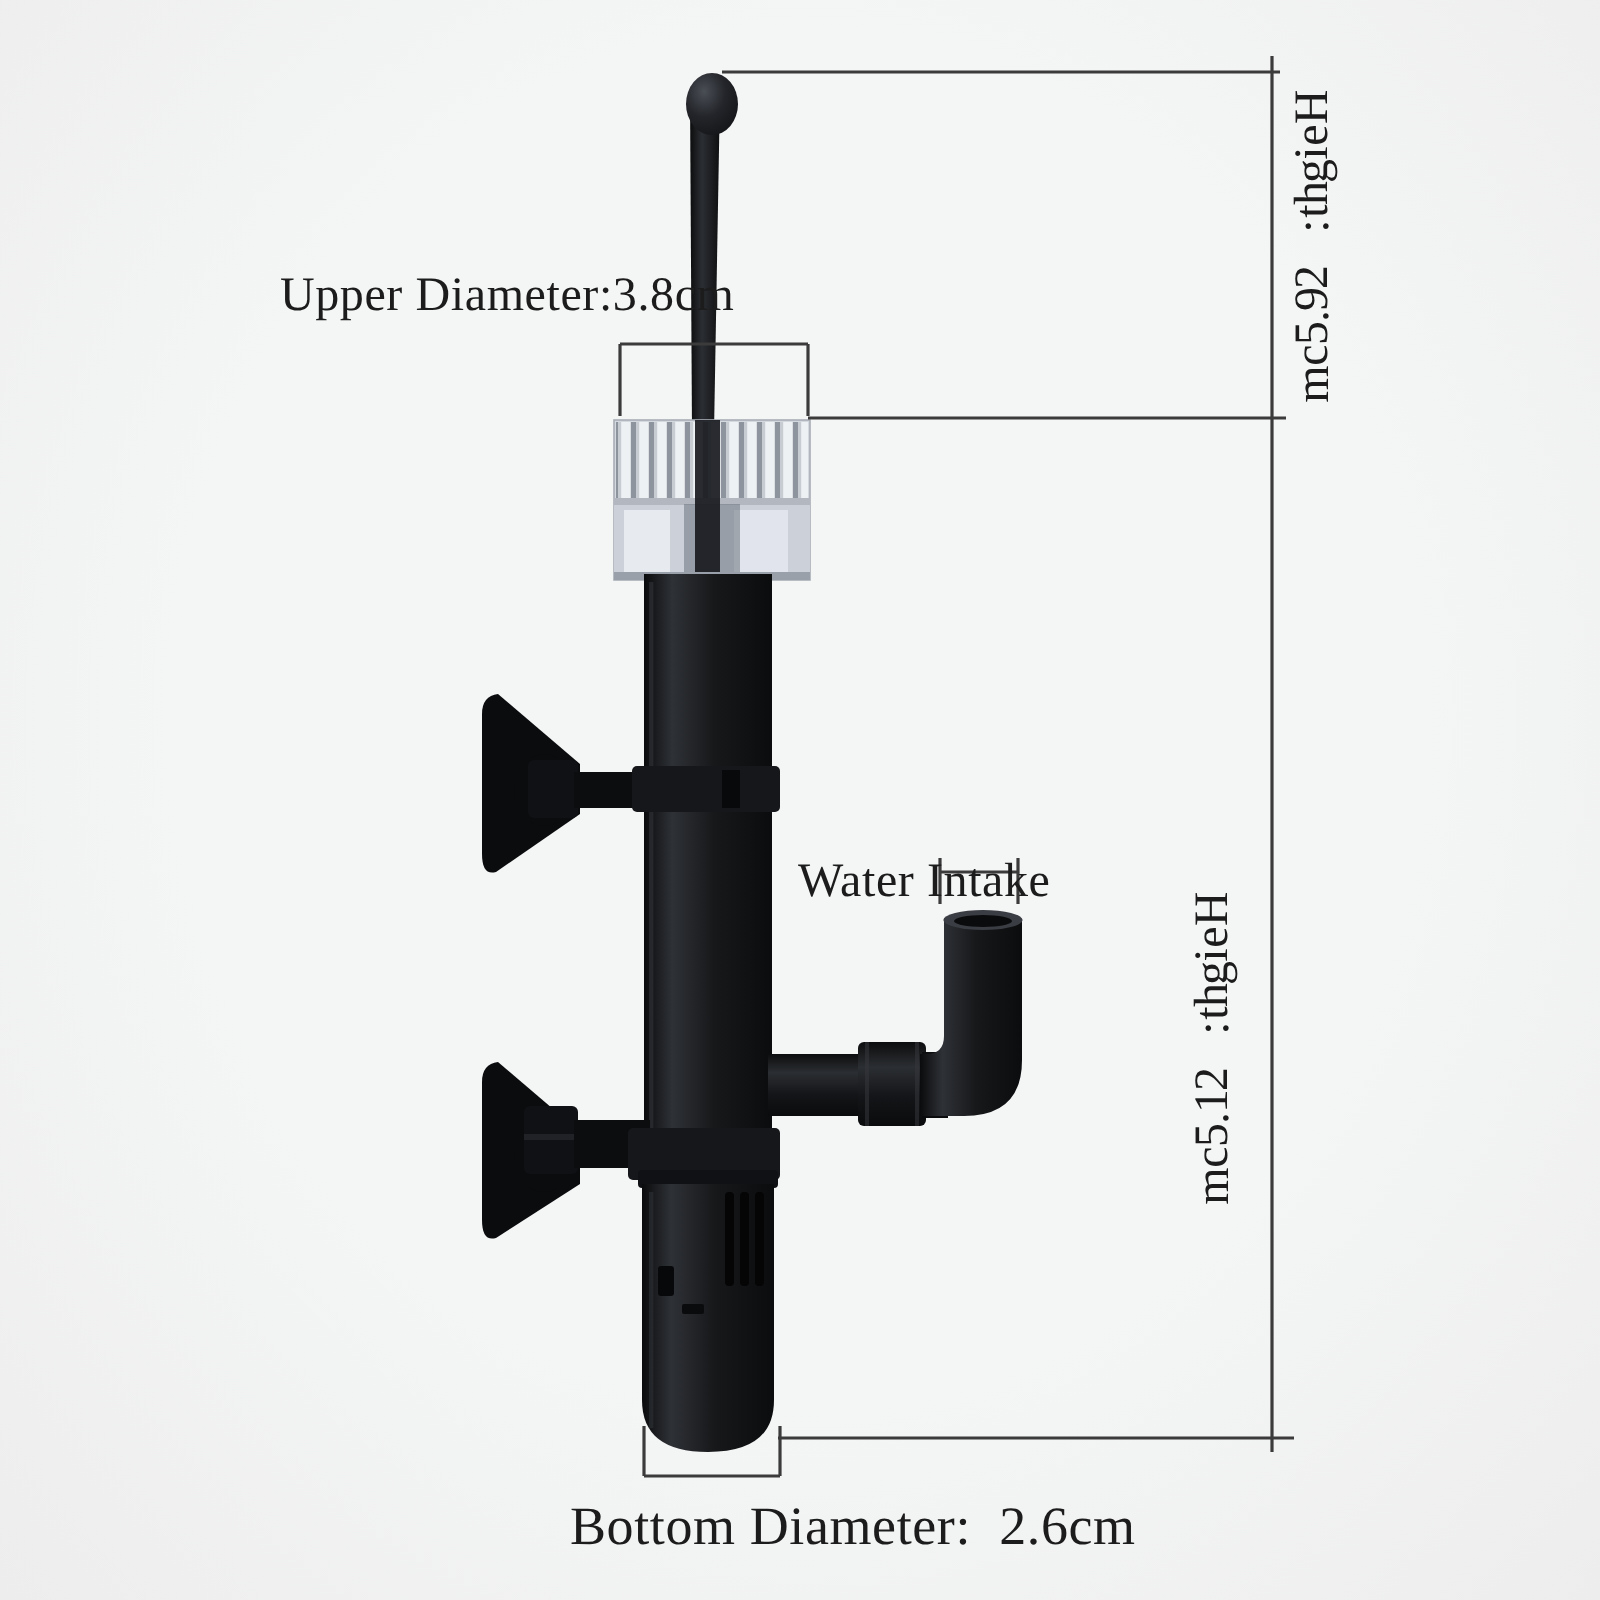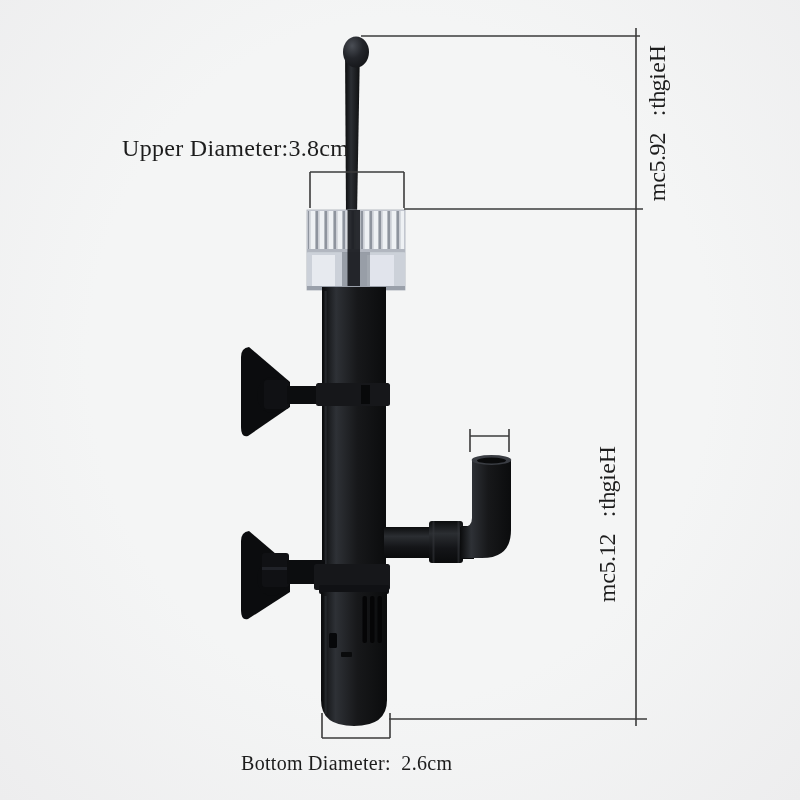--- a/index.html
+++ b/index.html
@@ -4,21 +4,21 @@
 <title>Product Dimension Diagram</title>
 <style>
   html,body { margin:0; padding:0; background:#e8e9ea; }
   .canvas {
     position:relative; width:800px; height:800px; overflow:hidden;
     background:radial-gradient(ellipse at 50% 45%, #f4f5f5 55%, #ededee 100%);
     font-family:"Liberation Serif", serif; color:#1c1c1c;
   }
   svg.scene { position:absolute; left:0; top:0; }
   .label { position:absolute; font-size:24px; white-space:pre; letter-spacing:0.3px; line-height:30px; }
-  .label.big { font-size:20px; }
+  .label.big { font-size:27px;margin-left:44px; }
   .vlabel { position:absolute; display:flex; flex-direction:column; font-size:24px; width:26px; }
   .vchar { display:flex; align-items:center; justify-content:center; width:26px;
            transform:rotate(-90deg); white-space:pre; overflow:visible; }
 </style>
 </head>
 <body>
 
 <div class="canvas">
 
   <svg class="scene" width="800" height="800" viewBox="0 0 800 800">
@@ -134,23 +134,24 @@
       </g>
 
       <g>
         <line x1="322" y1="738" x2="390" y2="738"></line>
         <line x1="322" y1="713" x2="322" y2="738"></line>
         <line x1="390" y1="713" x2="390" y2="738"></line>
       </g>
     </g>
   </svg>
 
-  <div class="label" style="left:122px; top:133px;">Upper Diameter:3.8cm</div>
+  <div class="label" style="left:140px; top:133px;">Upper Diameter:3.8cm</div>
 
   <div class="label" style="left:399px; top:366px;">
+    <div>Water Intake</div>
   </div>
 
   <div class="vlabel" style="left:644px; top:45px;">
       <span class="vchar" style="height: 17px;">H</span>
       <span class="vchar" style="height: 11px;">e</span>
       <span class="vchar" style="height: 7px;">i</span>
       <span class="vchar" style="height: 11px;">g</span>
       <span class="vchar" style="height: 11px;">h</span>
       <span class="vchar" style="height: 7px;">t</span>
       <span class="vchar" style="height: 8px;">:</span>

